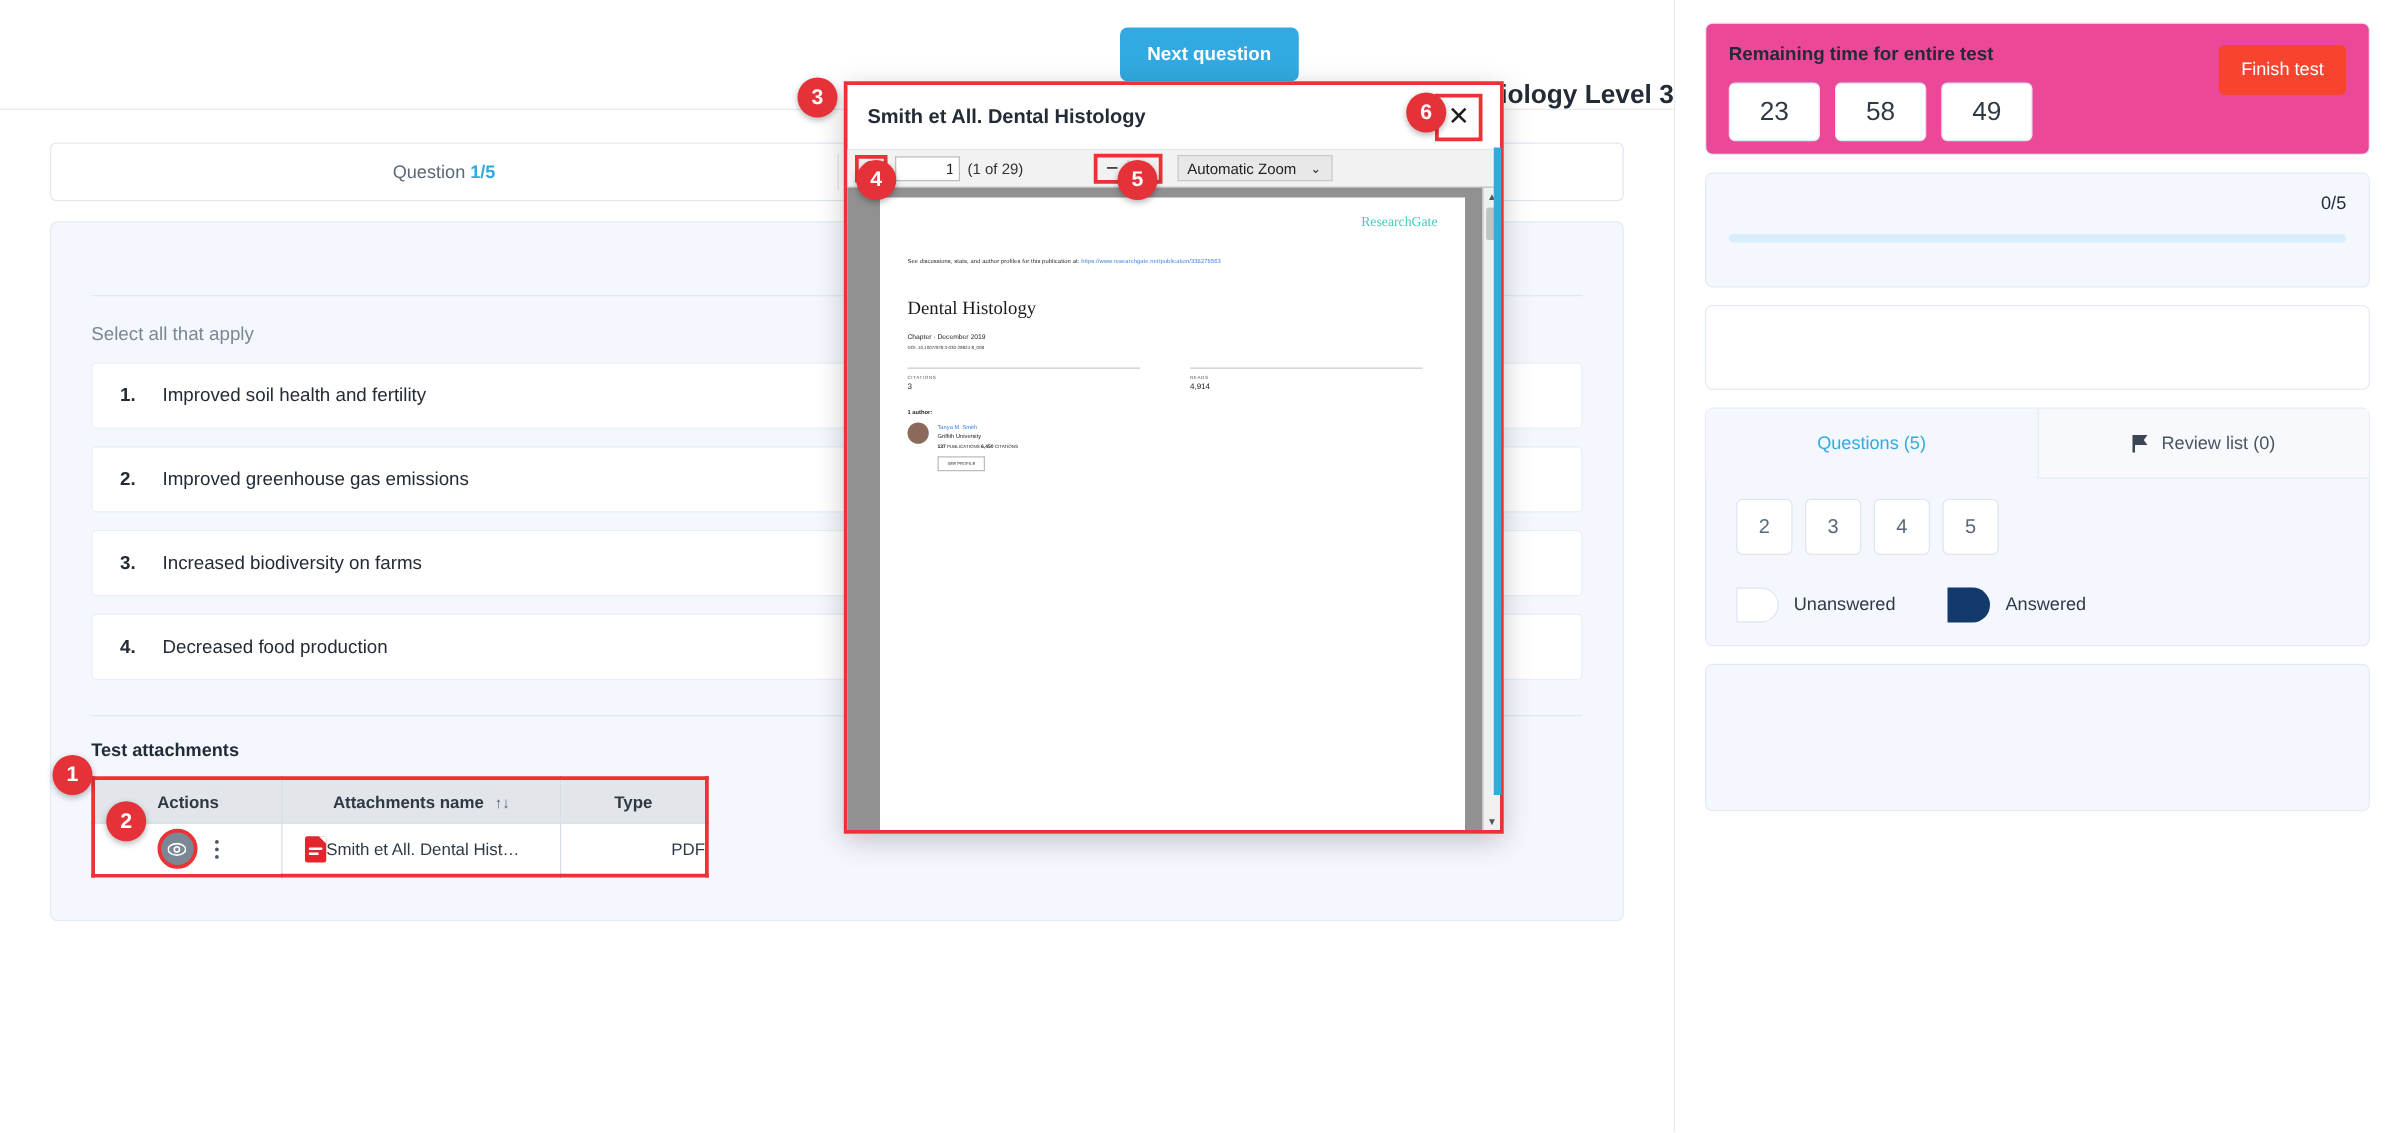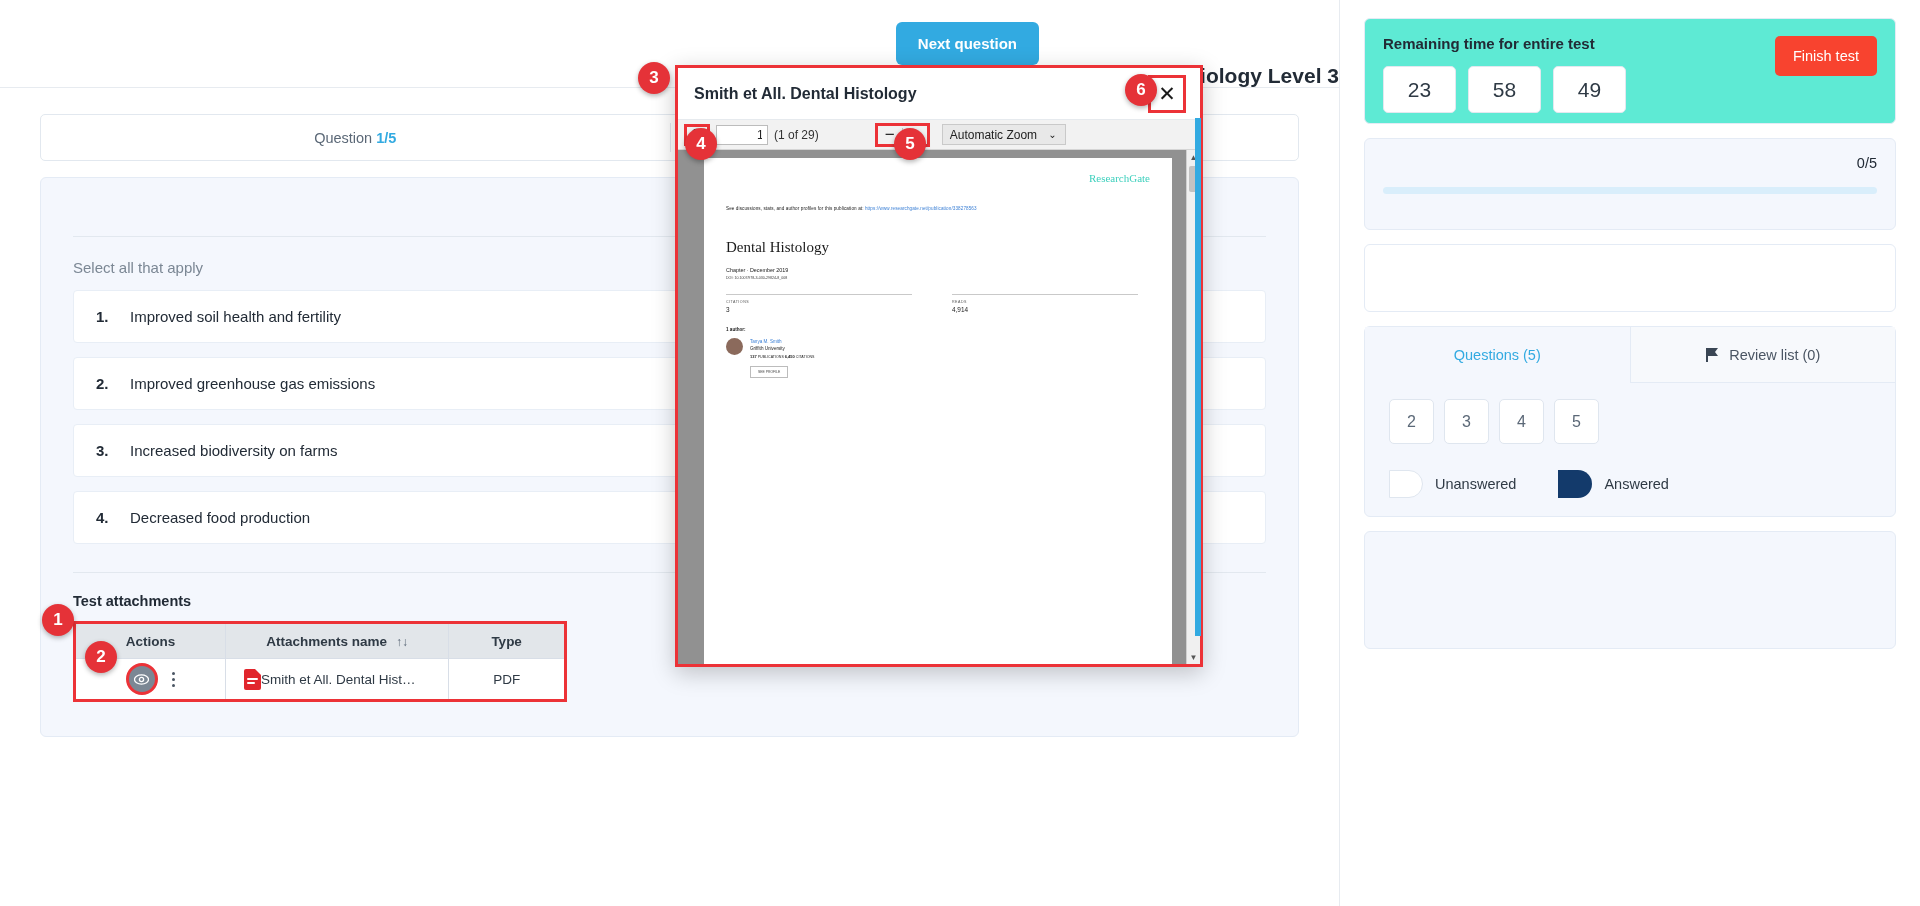--- a/index.html
+++ b/index.html
@@ -105,29 +105,29 @@
   }
   .pdf-ico::after {
     content: ""; position: absolute; right: 0; top: 0;
     border-left: 6px solid transparent; border-top: 6px solid #fff;
   }
   .pdf-ico i {
     position: absolute; left: 3px; background: #fff; height: 2px; border-radius: 1px;
   }
   .pdf-ico i:nth-child(1) { top: 9px; width: 11px; }
   .pdf-ico i:nth-child(2) { top: 13px; width: 8px; }
-  .cell-type { text-align: center; }
+  .cell-type { text-align: right; }
 
   
   .side-col {
     position: absolute; left: 1339px; top: 0; width: 581px; height: 906px;
     background: #fff; border-left: 1px solid #e7ebf0; padding: 18px 24px;
   }
   .timer-card {
-    background: #5eead4; border: 1px solid #e4ebf5; border-radius: 6px;
+    background: #ec4899; border: 1px solid #e4ebf5; border-radius: 6px;
     padding: 16px 32px 18px 18px; position: relative; height: 106px;
   }
   .timer-label { font-size: 15px; font-weight: 700; color: #222b36; }
   .finish-btn {
     position: absolute; right: 18px; top: 17px;
     background: #f8432f; color: #fff; border: none; border-radius: 5px;
     font-size: 14.5px; font-weight: 400; padding: 12px 18px; cursor: pointer;
     font-family: "Liberation Sans", sans-serif;
   }
   .timer-boxes { display: flex; gap: 12px; margin-top: 14px; }

